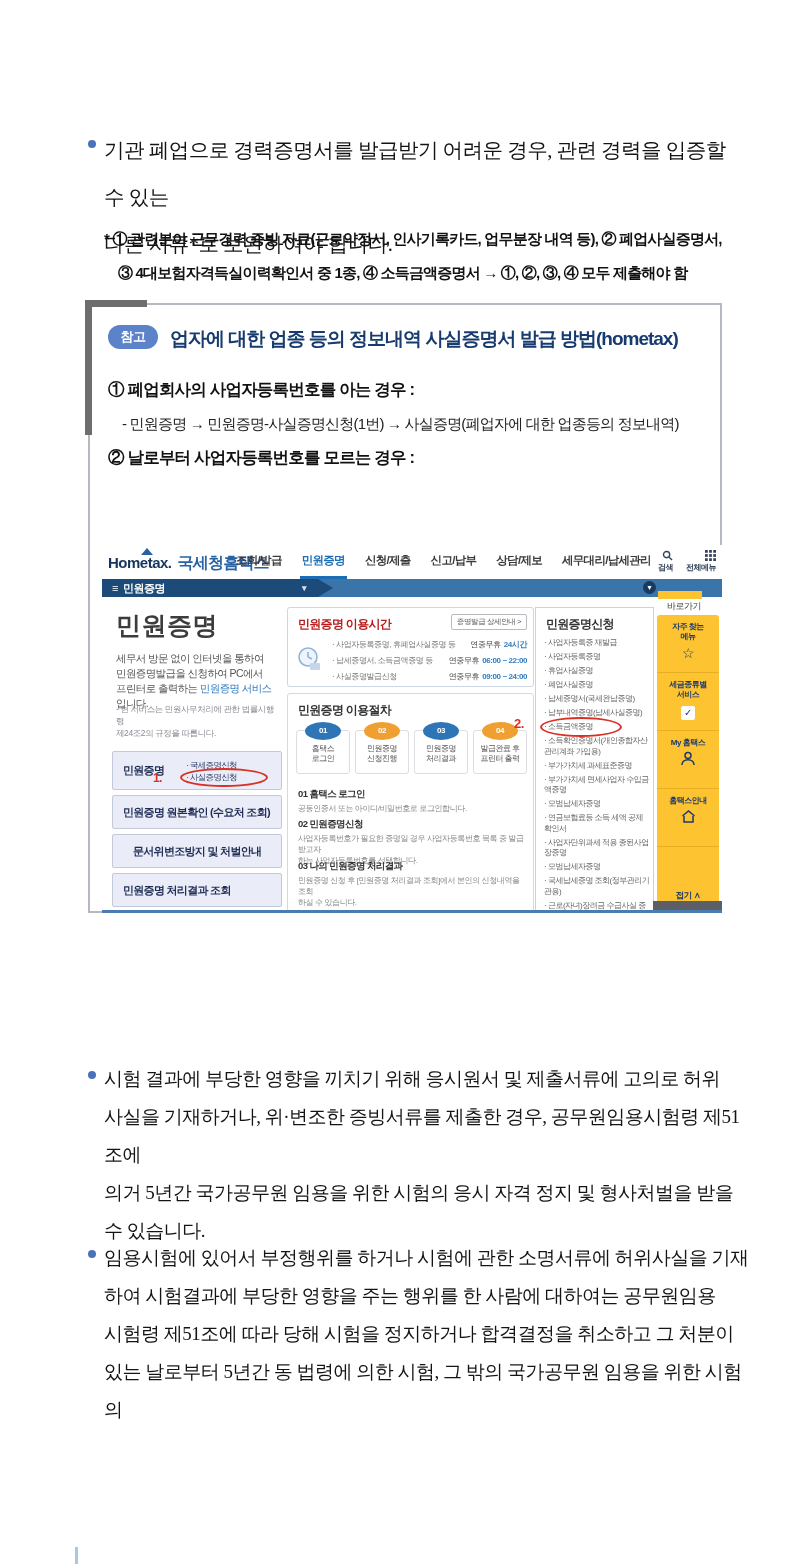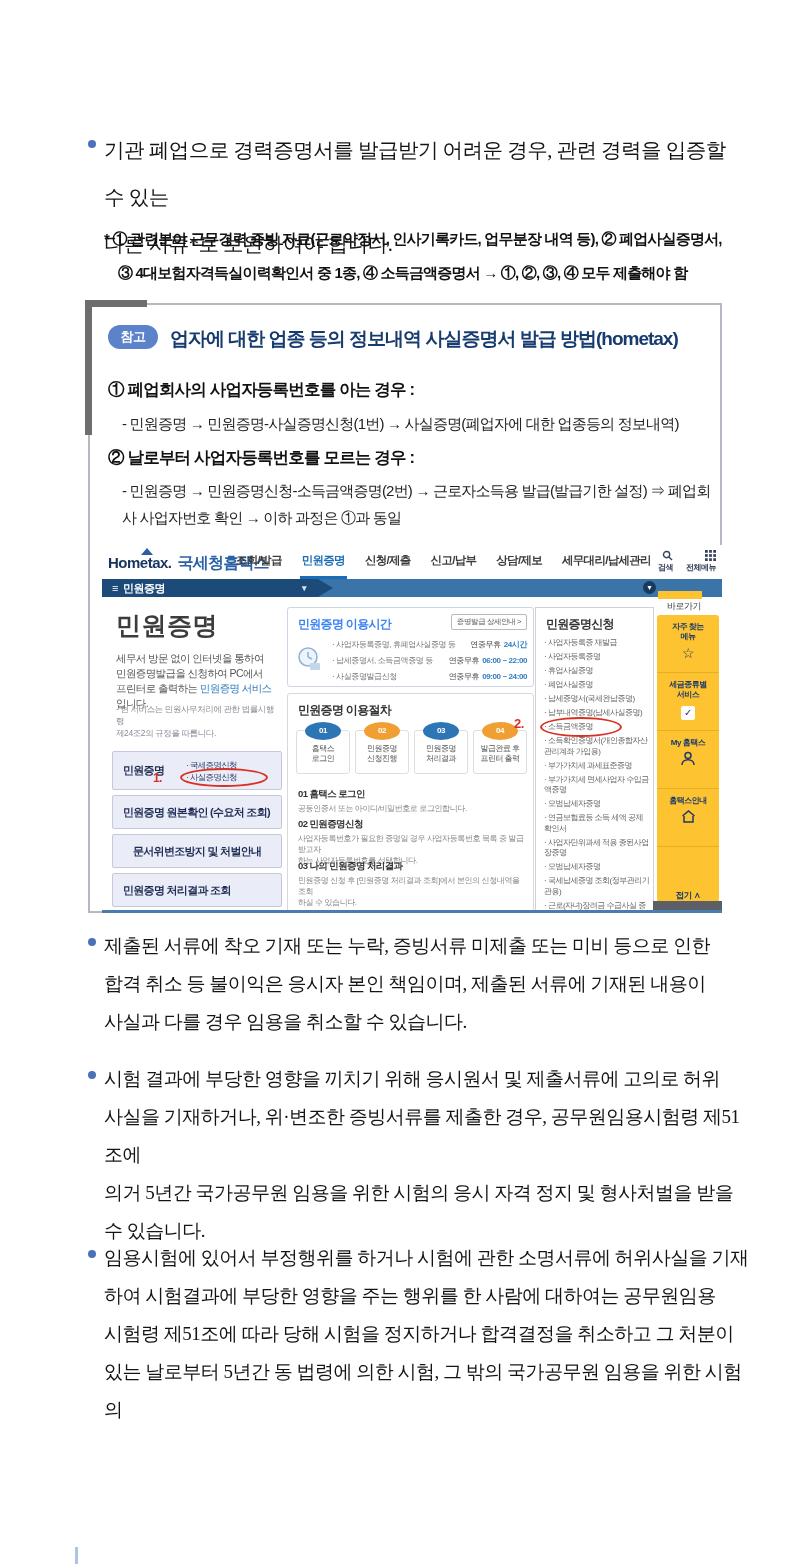--- a/index.html
+++ b/index.html
@@ -68,21 +68,21 @@
   .hx-m1 { top:206px; height:39px; }
   .hx-m2 { top:250px; height:34px; }
   .hx-m3 { top:289px; height:34px;padding-left:20px; }
   .hx-m4 { top:328px; height:34px; }
   .hx-m1 .subcol { margin-left:22px; font-weight:normal; font-size:8.5px; color:#33406b; line-height:12px; position:relative; }
   .ann1 { position:absolute; left:40px; top:19px; color:#d93025; font-size:12px; font-weight:bold; }
   .ell1 { position:absolute; left:-6px; top:9px; width:88px; height:19px; border:2px solid #d93025; border-radius:50%; }
 
   
   .hx-hours { position:absolute; left:185px; top:62px; width:247px; height:80px; border:1px solid #ccd6e4; border-radius:3px; background:#fff; }
-  .hx-hours-title { position:absolute; left:10px; top:8px; font-size:12px; font-weight:bold; color:#3b82f6; letter-spacing:-0.7px; }
+  .hx-hours-title { position:absolute; left:10px; top:8px; font-size:12px; font-weight:bold; color:#b91c1c; letter-spacing:-0.7px; }
   .hx-hours-btn { position:absolute; right:6px; top:6px; border:1px solid #b9b9c0; border-radius:2px; font-size:7.5px; color:#555;
                   padding:2px 5px; letter-spacing:-0.4px; background:#fff; cursor:pointer; }
   .hx-clock { position:absolute; left:8px; top:38px; }
   .hx-hrows { position:absolute; left:44px; top:28px; right:6px; }
   .hx-hrow { display:flex; justify-content:space-between; align-items:center; height:16px; font-size:8px; color:#777; letter-spacing:-0.4px; }
   .hx-hrow .rt { color:#444; }
   .hx-hrow .tm { color:#2f7bbf; font-weight:bold; margin-left:3px; }
 
   .hx-proc { position:absolute; left:185px; top:148px; width:247px; height:220px; border:1px solid #d8d8de; border-radius:3px; background:#fff; }
   .hx-proc-title { position:absolute; left:10px; top:8px; font-size:12px; font-weight:bold; color:#333; letter-spacing:-0.7px; }
@@ -137,22 +137,20 @@
   </div>
 
   <div class="ref-box">
     <div class="corner-h"></div>
     <div class="corner-v"></div>
     <div class="ref-badge">참고</div>
     <div class="ref-title">업자에 대한 업종 등의 정보내역 사실증명서 발급 방법(hometax)</div>
     <div class="case-h case1-h">① 폐업회사의 사업자등록번호를 아는 경우 :</div>
     <div class="case-s case1-s">- 민원증명 → 민원증명-사실증명신청(1번) → 사실증명(폐업자에 대한 업종등의 정보내역)</div>
     <div class="case-h case2-h">② 날로부터 사업자등록번호를 모르는 경우 :</div>
-    <div class="case-s case2-s pre">- 민원증명 → 민원증명신청-소득금액증명(2번) → 근로자소득용 발급(발급기한 설정)  ⇒ 폐업회
-사 사업자번호 확인 → 이하 과정은 ①과 동일</div>
 
     <div class="hx">
 
       <div class="hx-header">
         <div class="hx-logo">
           <span class="roof"></span>
           <span class="word">Hometax.</span>
           <span class="sub">국세청홈택스</span>
         </div>
         <div class="hx-nav">
@@ -330,26 +328,20 @@
           </div>
         </div>
         <div class="hx-q-collapse">접기 ∧</div>
       </div>
 
       <div class="hx-footgrey"></div>
       <div class="hx-footline"></div>
     </div>
   </div>
 
-  <div class="notice notice1">
-    <span class="bullet-dot"></span>
-    <div class="serif txt pre">제출된 서류에 착오 기재 또는 누락, 증빙서류 미제출 또는 미비 등으로 인한
-합격 취소 등 불이익은 응시자 본인 책임이며, 제출된 서류에 기재된 내용이
-사실과 다를 경우 임용을 취소할 수 있습니다.</div>
-  </div>
   <div class="notice notice2">
     <span class="bullet-dot"></span>
     <div class="serif txt pre">시험 결과에 부당한 영향을 끼치기 위해 응시원서 및 제출서류에 고의로 허위
 사실을 기재하거나, 위·변조한 증빙서류를 제출한 경우, 공무원임용시험령 제51조에
 의거 5년간 국가공무원 임용을 위한 시험의 응시 자격 정지 및 형사처벌을 받을
 수 있습니다.</div>
   </div>
   <div class="notice notice3">
     <span class="bullet-dot"></span>
     <div class="serif txt pre">임용시험에 있어서 부정행위를 하거나 시험에 관한 소명서류에 허위사실을 기재

